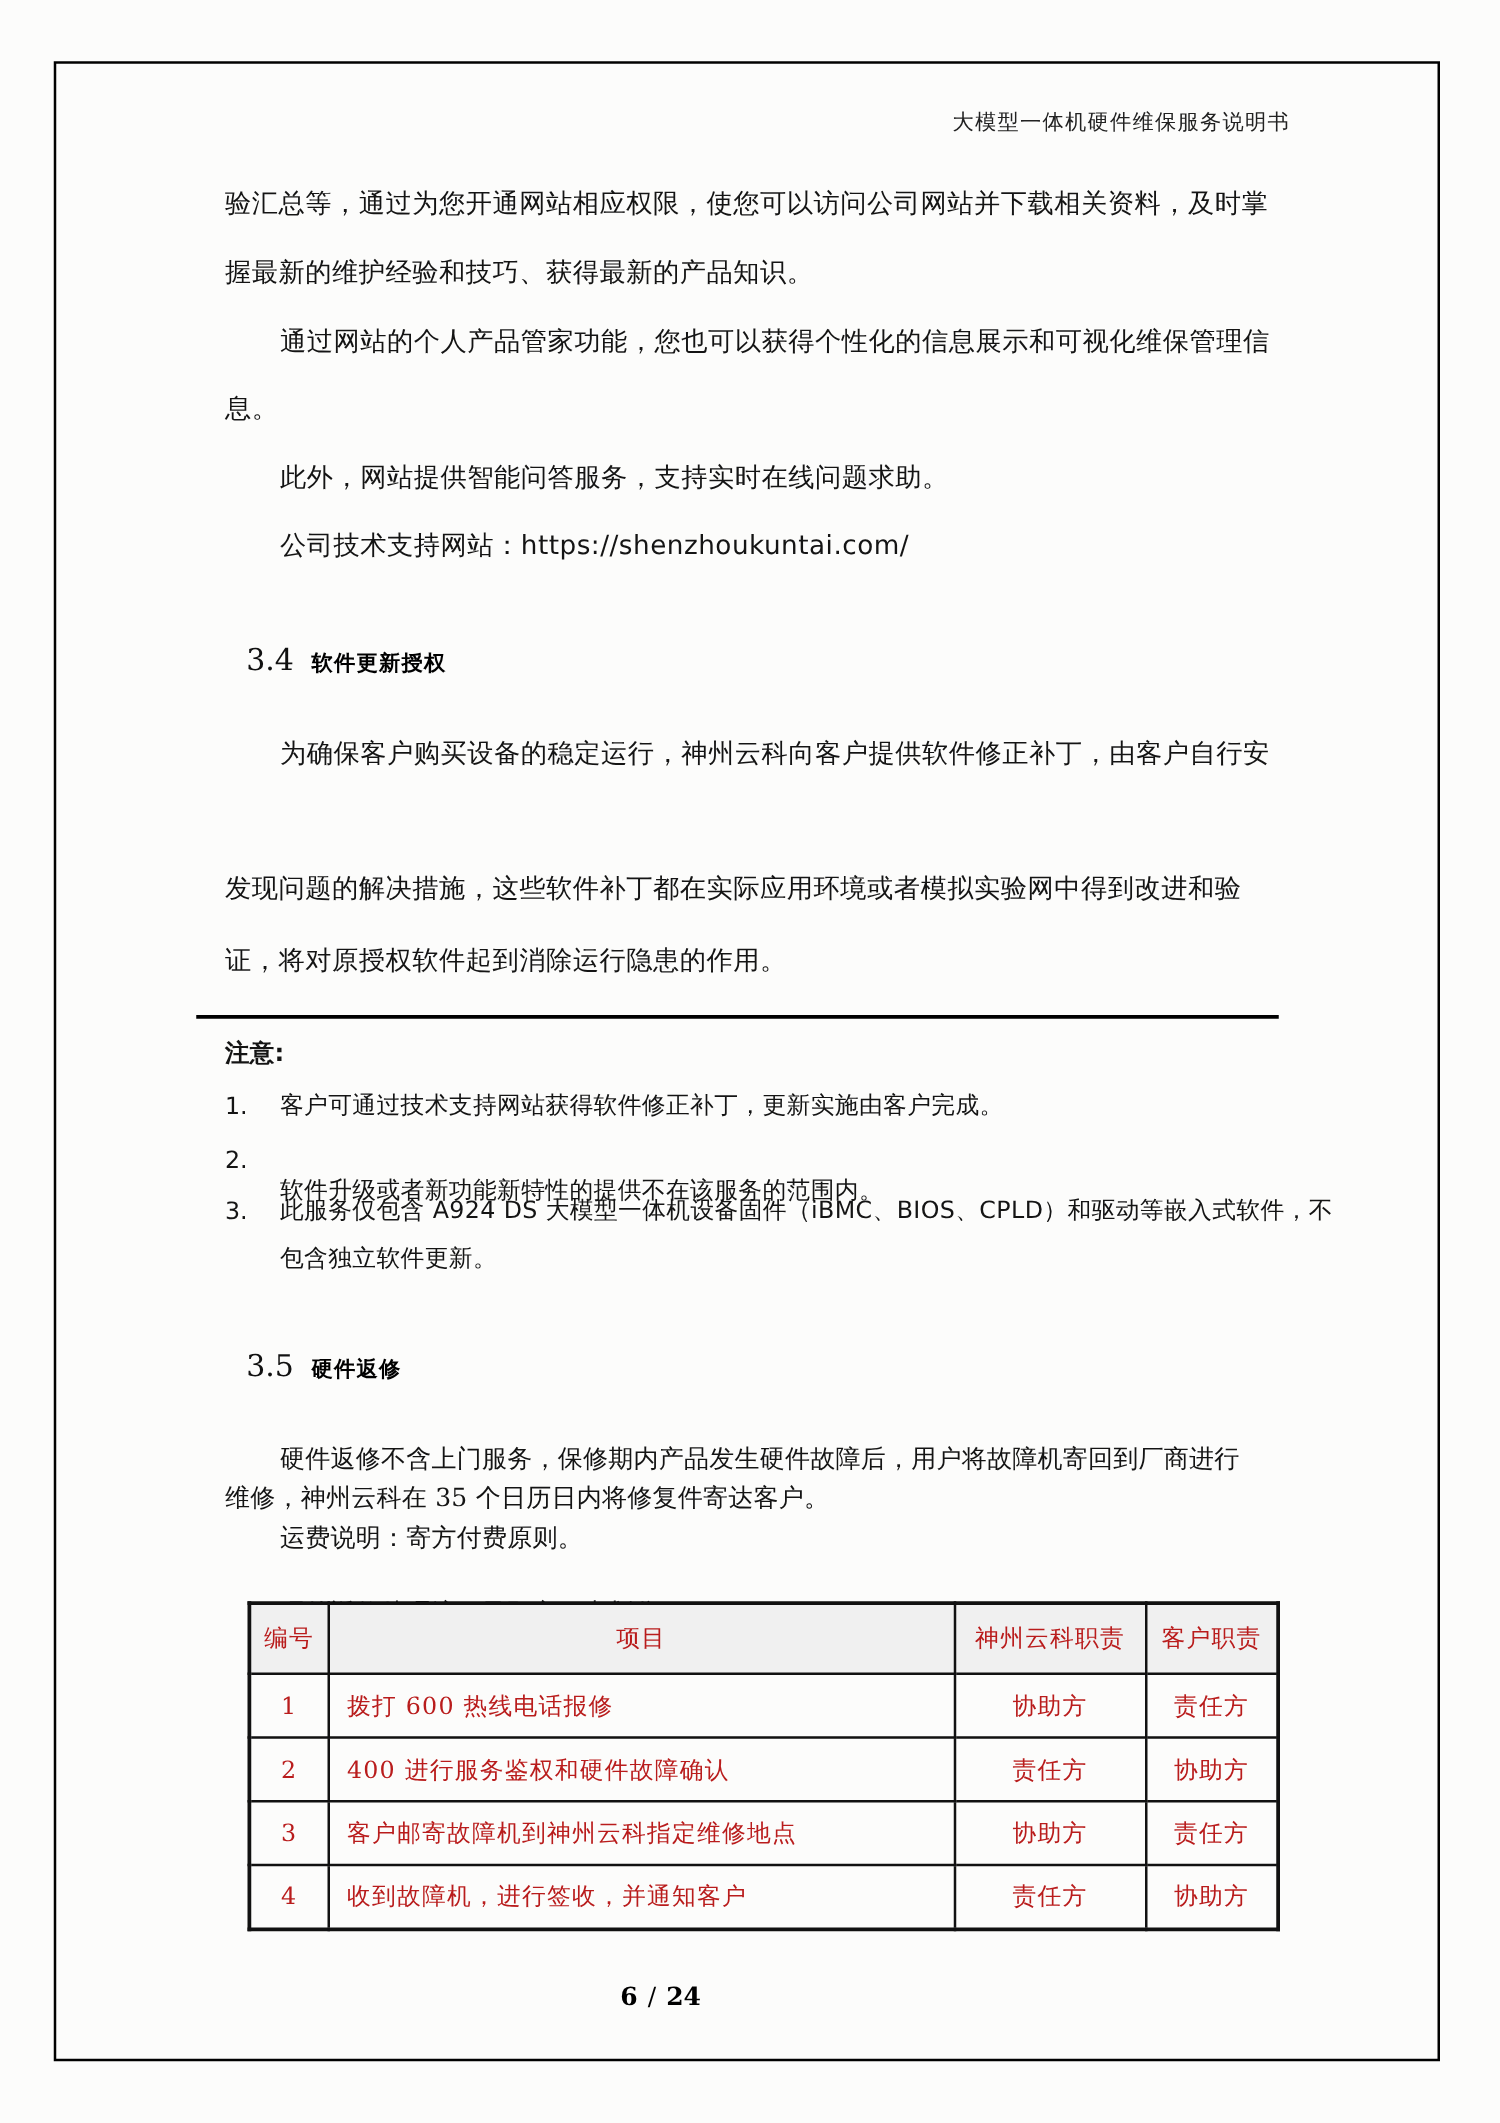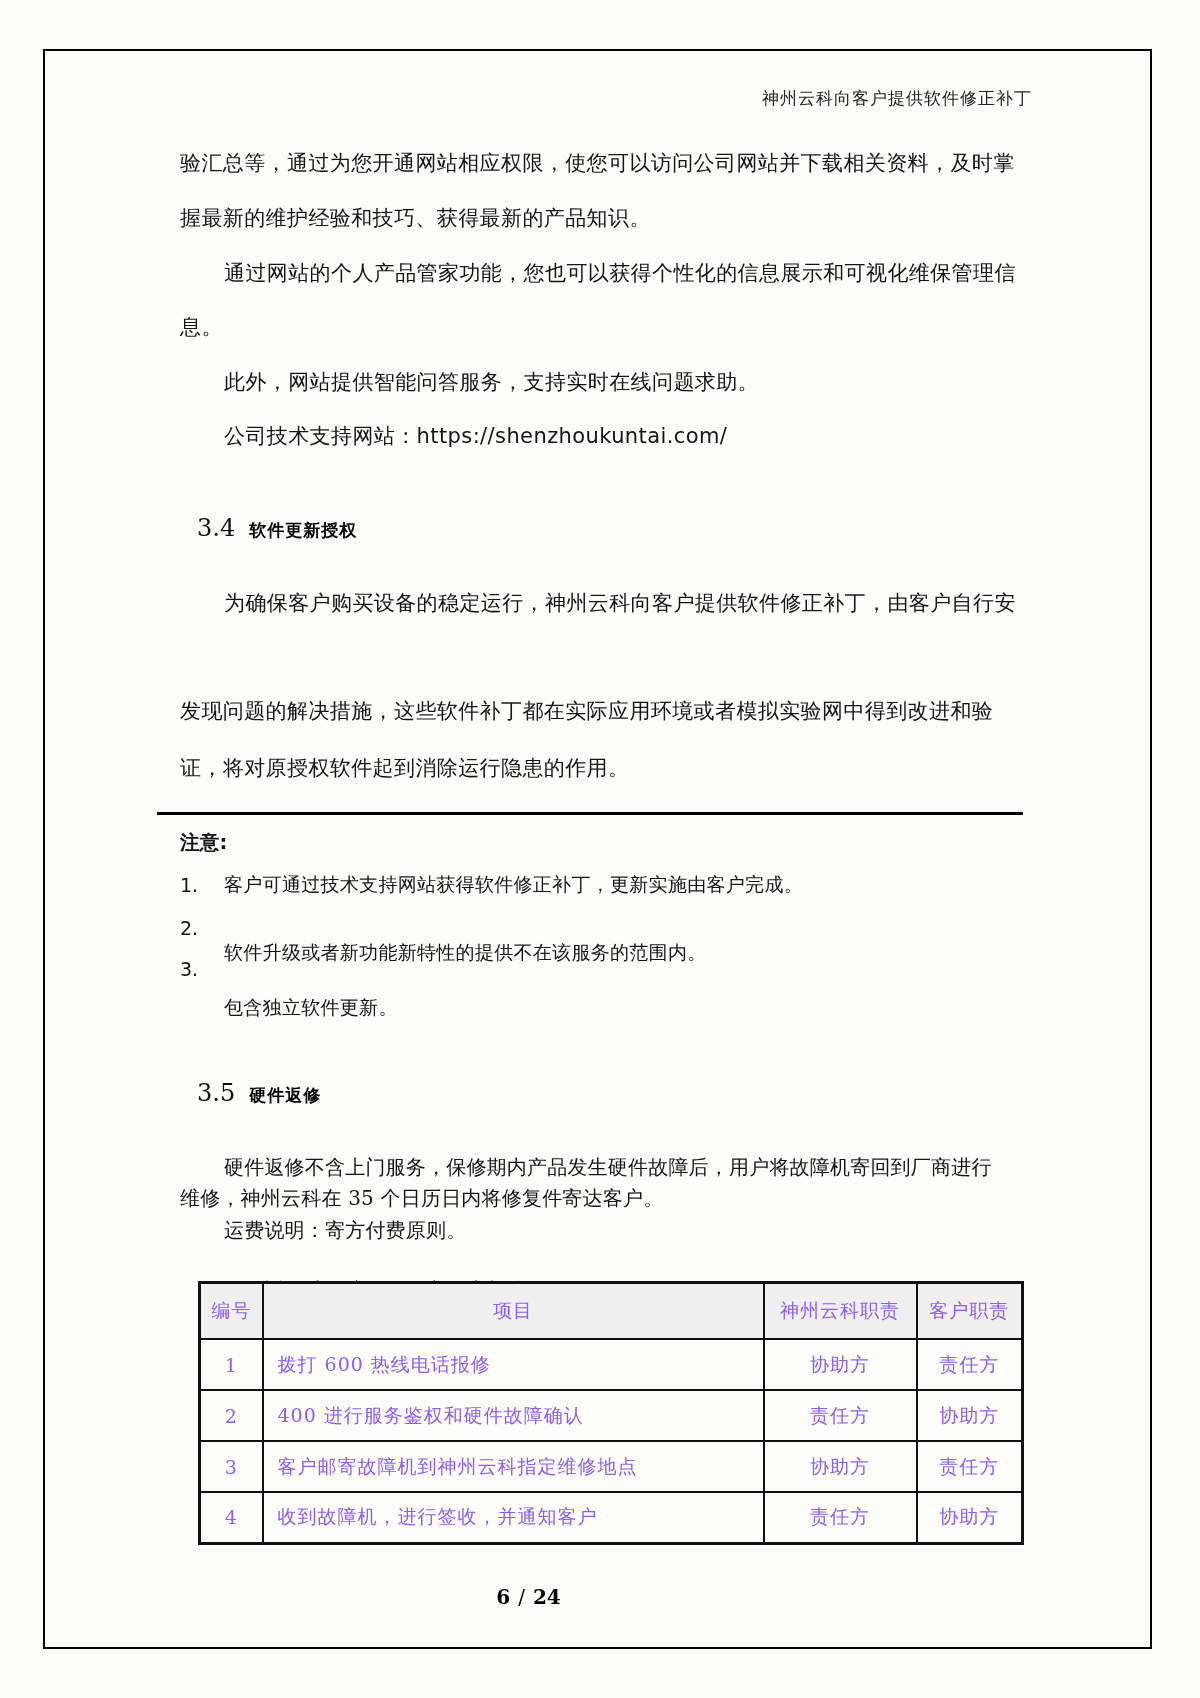--- a/index.html
+++ b/index.html
@@ -48,21 +48,21 @@
   .divider{
     position:absolute;left:157px;top:812px;
     width:866px;height:3px;background:#000;
   }
   table.resp{
     position:absolute;left:198px;top:1281px;
     width:823px;height:259px;
     border-collapse:collapse;table-layout:fixed;
     border:3px solid #111;
     font-family:"DejaVu Serif","Liberation Serif",serif;
-    font-size:19px;color:#8b5cf6;
+    font-size:19px;color:#b91c1c;
   }
   table.resp th, table.resp td{
     border:2px solid #111;
     text-align:center;vertical-align:middle;
     padding:0;letter-spacing:1px;
     overflow:hidden;white-space:nowrap;
   }
   table.resp thead th{
     background:#f0f0f0;font-weight:normal;height:54px;
   }
@@ -77,21 +77,21 @@
   }
   .page-footer .b{font-weight:bold;}
   .page-footer .sep{font-weight:normal;margin:0 8px;}
 </style>
 </head>
 <body>
 
 <div class="page">
   <div class="frame"></div>
 
-  <div class="running-header">神州云科向客户提供软件修正补丁</div>
+  <div class="running-header">大模型一体机硬件维保服务说明书</div>
 
   <div class="ln sans" style="top:163px;left:180px;">验汇总等，通过为您开通网站相应权限，使您可以访问公司网站并下载相关资料，及时掌</div>
   <div class="ln sans" style="top:218px;left:180px;">握最新的维护经验和技巧、获得最新的产品知识。</div>
   <div class="ln sans" style="top:273px;left:224px;">通过网站的个人产品管家功能，您也可以获得个性化的信息展示和可视化维保管理信</div>
   <div class="ln sans" style="top:327px;left:180px;">息。</div>
   <div class="ln sans" style="top:382px;left:224px;">此外，网站提供智能问答服务，支持实时在线问题求助。</div>
   <div class="ln sans" style="top:436px;left:224px;">公司技术支持网站：https://shenzhoukuntai.com/</div>
 
   <div class="heading" style="top:528px;left:197px;">
     <span class="hnum">3.4</span><span class="htitle">软件更新授权</span>
@@ -103,20 +103,21 @@
   <div class="divider"></div>
   <div class="ln small-sans note-label" style="top:843px;left:180px;">注意:</div>
 
   <div class="list-num" style="top:885px;left:180px;">1.</div>
   <div class="ln small-sans" style="top:885px;left:224px;">客户可通过技术支持网站获得软件修正补丁，更新实施由客户完成。</div>
 
   <div class="list-num" style="top:928px;left:180px;">2.</div>
   <div class="ln small-sans" style="top:929px;left:224px;margin-top:24px;">软件升级或者新功能新特性的提供不在该服务的范围内。</div>
 
   <div class="list-num" style="top:969px;left:180px;">3.</div>
+  <div class="ln small-sans" style="top:969px;left:224px;">此服务仅包含 A924 DS 大模型一体机设备固件（iBMC、BIOS、CPLD）和驱动等嵌入式软件，不</div>
 
   <div class="ln small-sans" style="top:1008px;left:224px;">包含独立软件更新。</div>
 
   <div class="heading" style="top:1093px;left:197px;">
     <span class="hnum">3.5</span><span class="htitle">硬件返修</span>
   </div>
   <div class="ln serif" style="top:1167px;left:224px;">硬件返修不含上门服务，保修期内产品发生硬件故障后，用户将故障机寄回到厂商进行</div>
   <div class="ln serif" style="top:1198px;left:180px;">维修，神州云科在 35 个日历日内将修复件寄达客户。</div>
   <div class="ln serif" style="top:1230px;left:224px;">运费说明：寄方付费原则。</div>
   <div class="ln serif" style="top:1290px;left:224px;text-align:center;">硬件返修处理流程及双方职责划分：</div>

